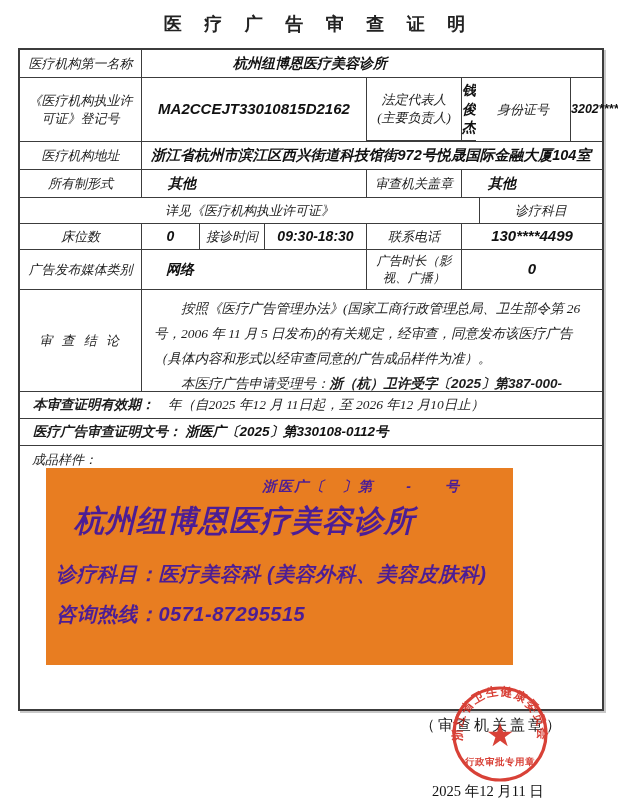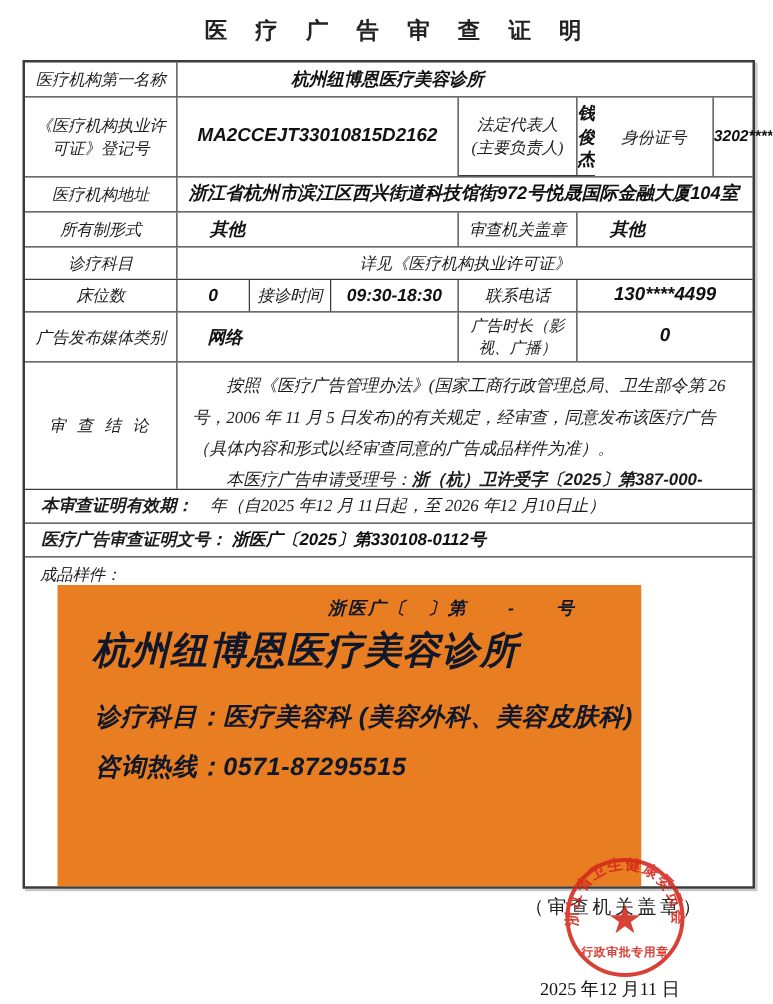--- a/index.html
+++ b/index.html
@@ -32,26 +32,26 @@
   
   .conc{display:block;text-align:left;padding:6px 12px 0 12px;font-size:13.5px;line-height:25px;}
   .conc p{margin:0;text-indent:2em;}
   .acc-no{font-family:"Liberation Sans",sans-serif;font-weight:bold;font-size:13.5px;}
   
   .line-row{justify-content:flex-start;text-align:left;padding-left:13px;font-size:13.5px;}
   .line-row .lab-b{font-weight:bold;}
   .line-row .val{font-size:13.5px;margin-left:4px;}
   
   .sample-cell{position:relative;display:block;text-align:left;padding:5px 12px;font-size:13px;}
-  .banner{position:absolute;left:26px;top:22px;width:467px;height:242px;
-          background:var(--banner-bg,#e87d21);color:#0f172a;
+  .banner{position:absolute;left:26px;top:22px;width:467px;height:197px;
+          background:var(--banner-bg,#e87d21);color:#4c1d95;
           font-family:"Liberation Sans",sans-serif;font-weight:bold;}
   .banner .cert-line{position:absolute;top:9px;right:52px;font-size:14px;letter-spacing:2px;}
   .banner .clinic{position:absolute;top:33px;left:28px;font-size:30px;letter-spacing:1px;}
-  .banner .bline{position:absolute;left:10px;font-size:20px;letter-spacing:0.5px;margin-left:20px;}
+  .banner .bline{position:absolute;left:10px;font-size:20px;letter-spacing:0.5px;}
   .banner .dept{top:93px;}
   .banner .hot{top:133px;}
   
   .seal-note{position:absolute;left:420px;top:716px;font-size:15px;letter-spacing:3px;color:#222;}
   .date-line{position:absolute;left:432px;top:782px;font-size:14.5px;color:#111;}
   .stamp{position:absolute;left:450px;top:684px;width:100px;height:100px;opacity:0.88;z-index:5;}
   .stamp circle{stroke:var(--stamp-color,#d3271c);}
   .stamp text{fill:var(--stamp-color,#d3271c);}
 </style>
 </head>
@@ -92,22 +92,22 @@
     </div>
 
     <div class="row" style="height:28px">
       <div class="cell lab w1">所有制形式</div>
       <div class="cell val wmid left" style="padding-left:26px">其他</div>
       <div class="cell lab w3">审查机关盖章</div>
       <div class="cell val flex1 left" style="padding-left:26px">其他</div>
     </div>
 
     <div class="row" style="height:26px">
+      <div class="cell lab flex1">详见《医疗机构执业许可证》</div>
       <div class="cell lab w1">诊疗科目</div>
-      <div class="cell lab flex1">详见《医疗机构执业许可证》</div>
     </div>
 
     <div class="row" style="height:26px">
       <div class="cell lab w1">床位数</div>
       <div class="cell val" style="width:58px;flex:none">0</div>
       <div class="cell lab" style="width:65px;flex:none">接诊时间</div>
       <div class="cell val" style="width:102px;flex:none">09:30-18:30</div>
       <div class="cell lab w3">联系电话</div>
       <div class="cell val flex1" style="font-size:15px">130****4499</div>
     </div>

